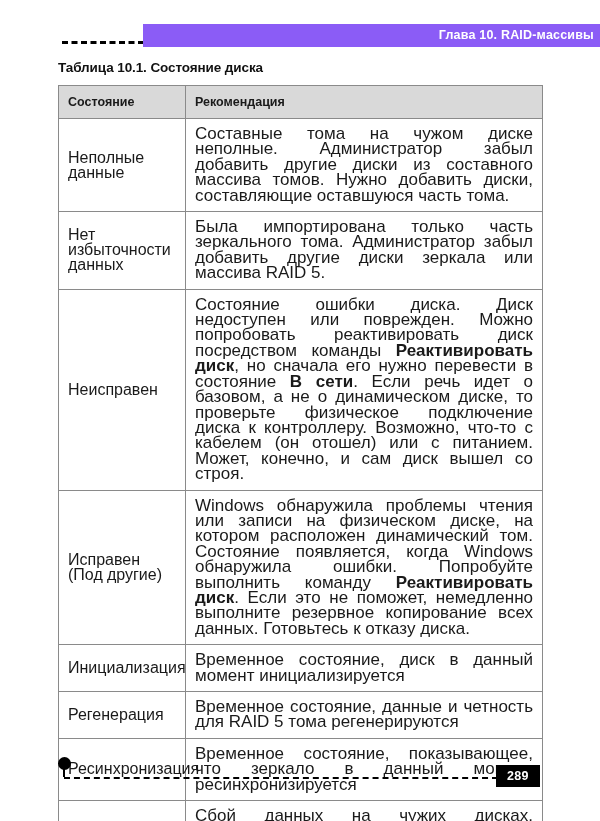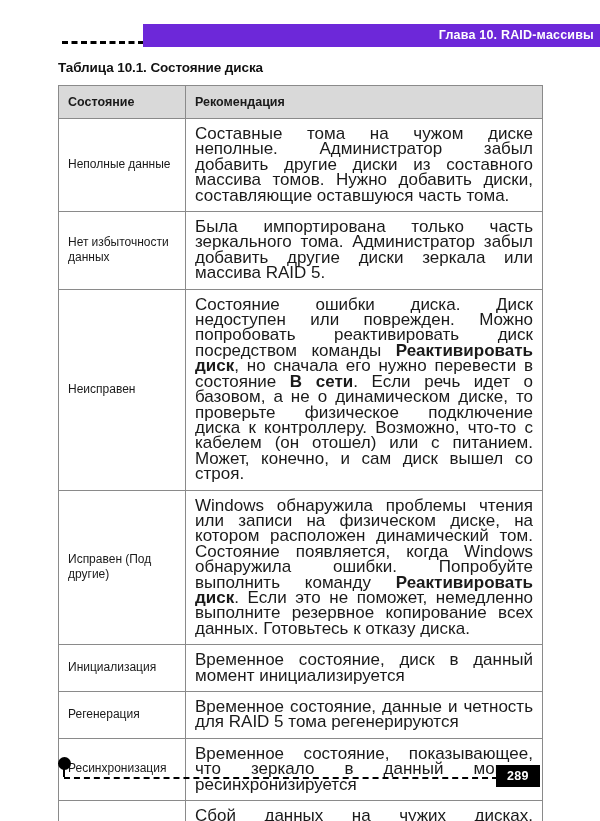--- a/index.html
+++ b/index.html
@@ -31,21 +31,21 @@
     width: 82px;
     height: 0;
     border-top: 3px dashed #000000;
   }
   .runhead-bar {
     position: absolute;
     left: 143px;
     top: 0;
     width: 457px;
     height: 23px;
-    background: #6d28d9;
+    background: #8b5cf6;
   }
   .runhead-title {
     position: absolute;
     right: 6px;
     top: 2px;
     color: #ffffff;
     font-size: 12.5px;
     font-weight: bold;
     letter-spacing: 0.2px;
     white-space: nowrap;
@@ -88,21 +88,21 @@
   table.disk-table thead th {
     background: #d9d9d9;
     font-size: 12.5px;
     font-weight: bold;
     text-align: left;
     padding-top: 9px;
     padding-bottom: 9px;
     color: #1a1a1a;
   }
   td.state-cell {
-    font-size: 12px;
+    font-size: 16px;
     line-height: 15px;
     color: #1a1a1a;
     word-spacing: -0.2px;
   }
   td.rec-cell {
     font-size: 17px;
     line-height: 15.4px;
     color: #1a1a1a;
     text-align: justify;
     text-justify: inter-word;

